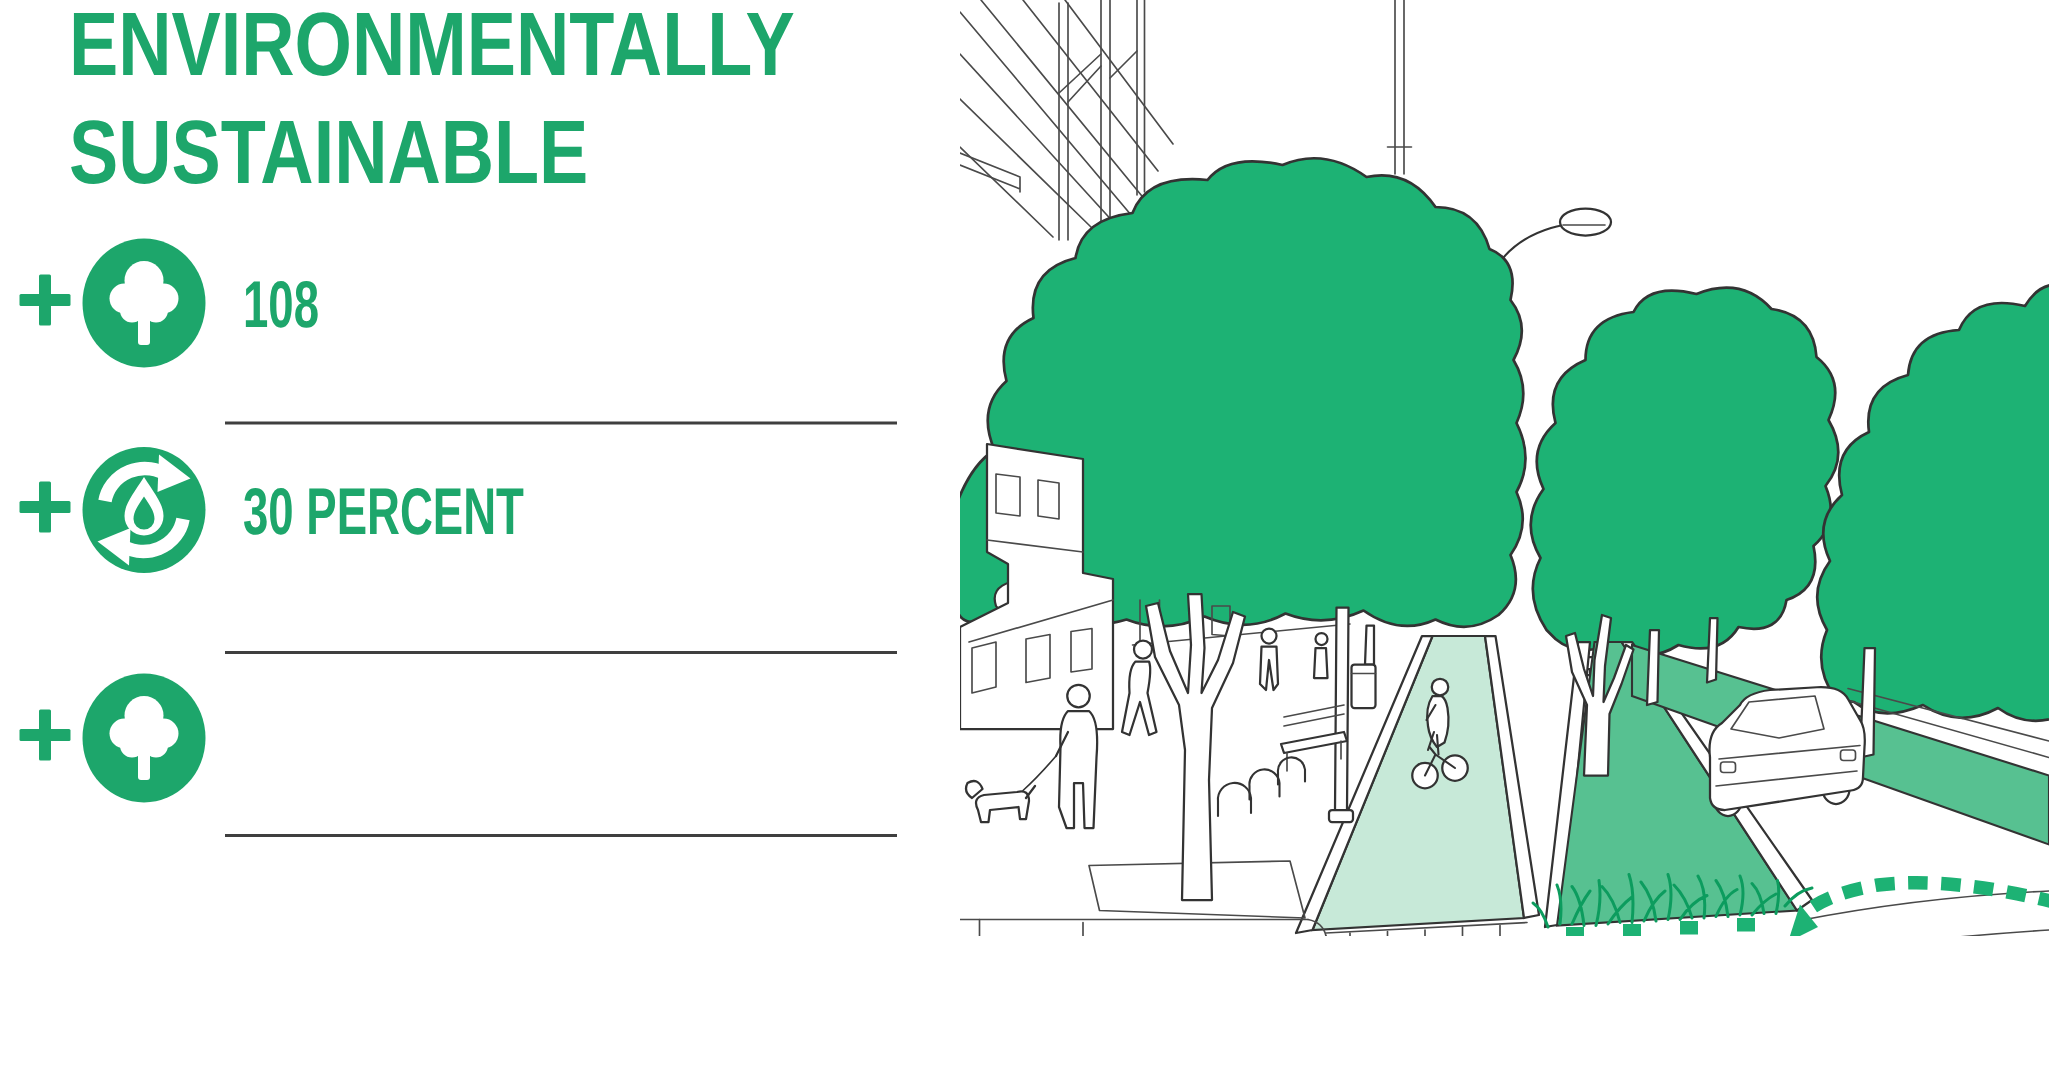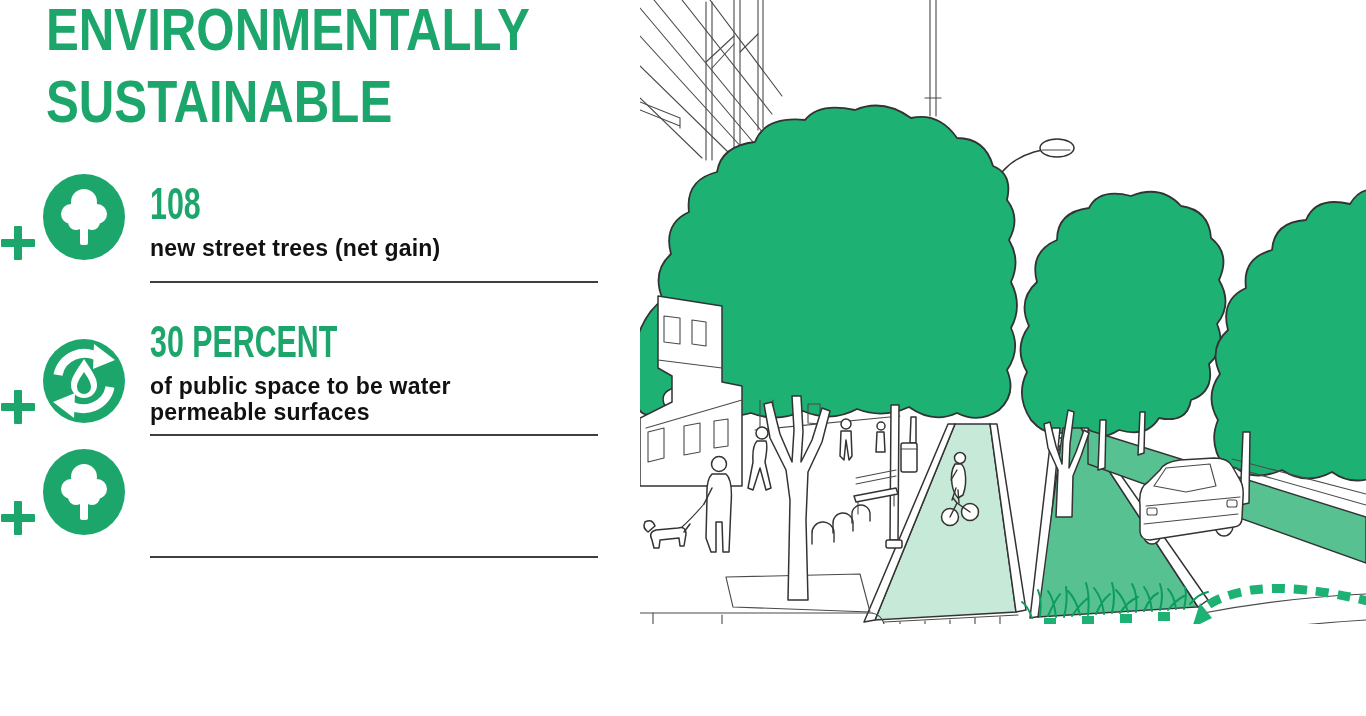--- a/index.html
+++ b/index.html
@@ -9,21 +9,21 @@
   *{margin:0;padding:0;box-sizing:border-box}
   body{background:#ffffff;font-family:"Liberation Sans",sans-serif}
   .page{position:relative;width:1366px;height:624px;background:#ffffff;overflow:hidden}
 
   
   .headline{
     position:absolute;left:46px;top:-6px;color:var(--green);
     font-weight:bold;font-size:60px;line-height:1.2;letter-spacing:0;
     transform:scaleX(0.82);transform-origin:left top;white-space:nowrap;
   }
-  .stat{position:absolute;left:0;display:flex;align-items:flex-end}
+  .stat{position:absolute;left:12px;display:flex;align-items:flex-start}
   .stat .plus{width:36px;height:36px;margin-top:24px;flex:none}
   .stat .badge{width:84px;height:88px;margin-left:6px;flex:none}
   .stat-text{margin-left:24px;width:400px}
   .stat-value{
     color:var(--green);font-weight:bold;font-size:44px;line-height:1.08;
     transform:scaleX(0.69);transform-origin:left top;white-space:nowrap;margin-top:22px;
   }
   .stat-desc{
     color:var(--text);font-weight:bold;font-size:23px;line-height:1.15;
     letter-spacing:.2px;margin-top:7px;max-width:332px;
@@ -61,21 +61,20 @@
           <circle cx="29" cy="41" r="10"></circle>
         <circle cx="55" cy="41" r="10"></circle>
           <circle cx="42" cy="44" r="12"></circle>
         <circle cx="34" cy="49" r="8"></circle>
           <circle cx="50" cy="49" r="8"></circle>
         <rect x="38" y="46" width="8" height="26" rx="2"></rect>
       </g>
     </svg>
     <div class="stat-text">
       <div class="stat-value">108</div>
-      <div class="stat-desc">new street trees (net gain)</div>
     </div>
   </div>
   <div class="divider" style="top:281px"></div>
 
   <div class="stat" style="top:296px">
     <svg class="plus" viewBox="0 0 36 36">
       <rect x="14" y="1" width="8" height="34" rx="1" fill="var(--green)"></rect>
       <rect x="1" y="14" width="34" height="8" rx="1" fill="var(--green)"></rect>
     </svg>
     <svg class="badge" viewBox="0 0 84 88">
@@ -84,21 +83,20 @@
         <path d="M 16 38 A 27 26 0 0 1 58 21"></path>
         <path d="M 68 50 A 27 26 0 0 1 26 67"></path>
       </g>
       <polygon points="52,7 73,23 51,32" fill="#ffffff"></polygon>
       <polygon points="32,81 11,65 33,56" fill="#ffffff"></polygon>
       <path d="M42 22 C 35 33 29 40 29 48 a 13 13 0 0 0 26 0 C 55 40 49 33 42 22 Z" fill="#ffffff"></path>
       <path d="M42 35 C 38 41 35 45 35 50 a 7 7 0 0 0 14 0 C 49 45 46 41 42 35 Z" fill="var(--green)"></path>
     </svg>
     <div class="stat-text">
       <div class="stat-value">30 PERCENT</div>
-      <div class="stat-desc">of public space to be water permeable surfaces</div>
     </div>
   </div>
   <div class="divider" style="top:434px"></div>
 
   <div class="stat" style="top:448px">
     <svg class="plus" viewBox="0 0 36 36">
       <rect x="14" y="1" width="8" height="34" rx="1" fill="var(--green)"></rect>
       <rect x="1" y="14" width="34" height="8" rx="1" fill="var(--green)"></rect>
     </svg>
     <svg class="badge" viewBox="0 0 84 88">

